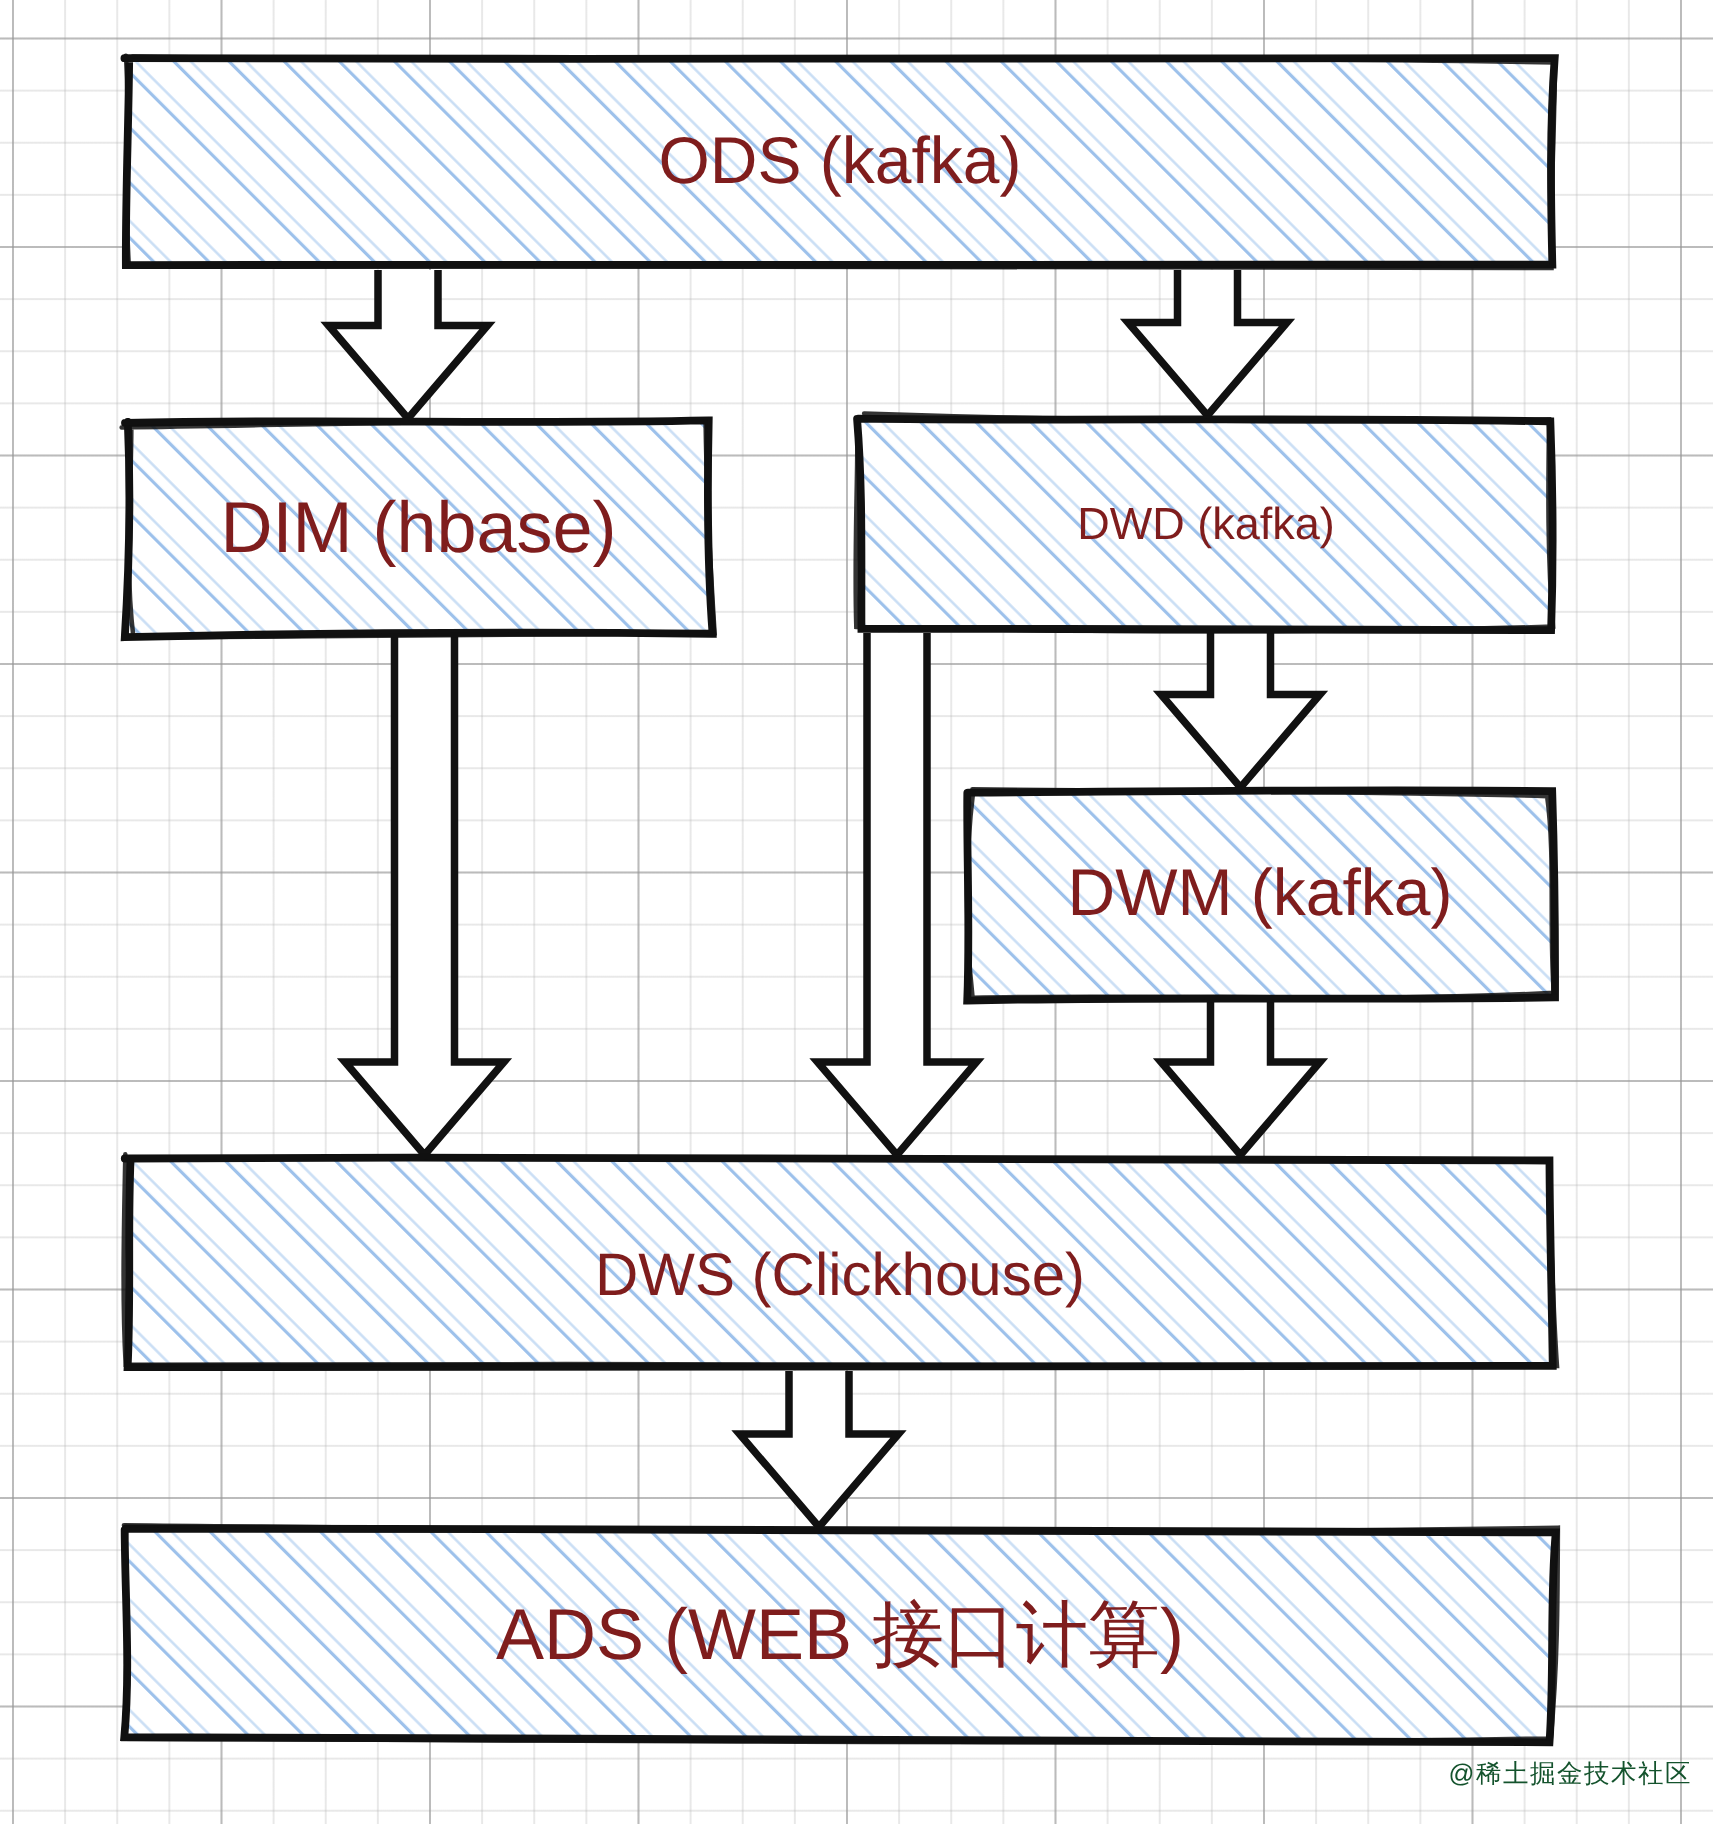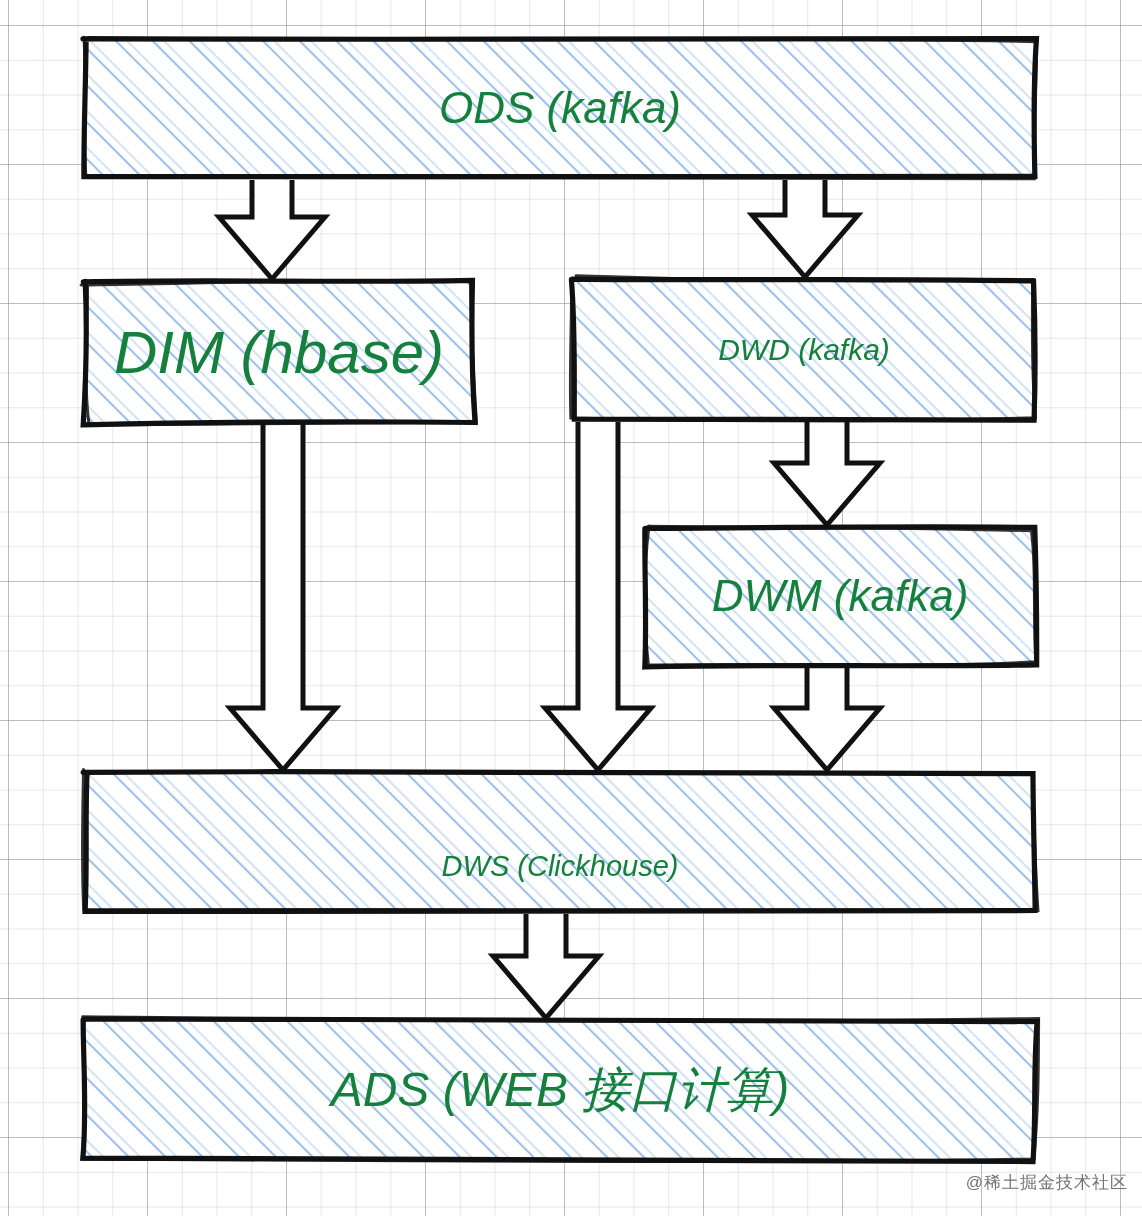--- a/index.html
+++ b/index.html
@@ -33,31 +33,30 @@
   }
   #diagram-svg {
     position: absolute;
     inset: 0;
   }
   .node-label {
     position: absolute;
     display: flex;
     align-items: center;
     justify-content: center;
-    color: #15803d;
+    color: #7f1d1d;
     font-family: "Liberation Sans", sans-serif;
     white-space: nowrap;
     pointer-events: none;
-    font-style: italic;
   }
   .watermark {
     position: absolute;
     right: 14px;
     bottom: 22px;
-    color: #737373;
+    color: #14532d;
     font-size: 17px;
     font-family: "Liberation Sans", sans-serif;
     letter-spacing: 1px;
   }
 </style>
 </head>
 <body>
 
 <div id="canvas">
 
@@ -134,21 +133,21 @@
         <g>
           <rect x="85" y="1020" width="950" height="140" fill="url(#hatch)"></rect>
           <path d="M 83.88775309374917 1018.9891905790145 C 400.4417689342712 1019.0181178004286, 711.9271304140459 1021.6608109016348, 1037.181101514949 1021.5875998514647 C 1033.1351783850394 1065.3274628049357, 1036.2482908122931 1114.3581880111985, 1032.9969371319735 1161.5380720990422 C 711.2813350684388 1158.2555984118746, 396.7493970277018 1161.6452796549654, 82.86698656085272 1158.0767069057918 C 86.97553126122594 1113.5256616607894, 83.33257352864024 1064.410232103062, 83.10651714816062 1019.8916810641492" fill="none" stroke="#111111" stroke-width="5.2" stroke-linecap="round" opacity="1"></path>
           <path d="M 82.62121486739312 1016.7559235099498 C 399.3950982116606 1019.8067245502988, 710.3716430675106 1023.8256790199437, 1038.5978698765848 1018.4334869396098 C 1038.4290405309894 1068.424288943328, 1038.3540130651343 1109.2366241458974, 1033.903015376489 1158.933482171471 C 715.6465749776207 1164.301879982232, 396.75624847517173 1159.6707267780187, 82.16503143364798 1159.3361284748353 C 86.69966898248515 1109.5742315297828, 82.43860433187271 1067.2907540345057, 84.00624847552099 1021.4506607081046" fill="none" stroke="#111111" stroke-width="3" stroke-linecap="round" opacity="0.85"></path>
         </g>
       </g>
   </svg>
 
   <div id="labels-layer">
       <div class="node-label" style="left: 85px; top: 38px; width: 950px; height: 140px; font-size: 44px;">ODS (kafka)</div>
-      <div class="node-label" style="left: 85px; top: 281px; width: 388px; height: 142px; font-size: 60px;">DIM (hbase)</div>
+      <div class="node-label" style="left: 85px; top: 281px; width: 388px; height: 142px; font-size: 48px;">DIM (hbase)</div>
       <div class="node-label" style="left: 573px; top: 279px; width: 462px; height: 142px; font-size: 30px;">DWD (kafka)</div>
       <div class="node-label" style="left: 645px; top: 527px; width: 390px; height: 138px; font-size: 44px; text-align: center;">DWM (kafka)</div>
-      <div class="node-label" style="left: 85px; top: 796px; width: 950px; height: 140px; font-size: 29px;">DWS (Clickhouse)</div>
+      <div class="node-label" style="left: 85px; top: 780px; width: 950px; height: 140px; font-size: 40px;">DWS (Clickhouse)</div>
       <div class="node-label" style="left: 85px; top: 1020px; width: 950px; height: 140px; font-size: 48px;">ADS (WEB 接口计算)</div>
     </div>
 
   <div class="watermark">@稀土掘金技术社区</div>
 </div>
 
 </body></html>

